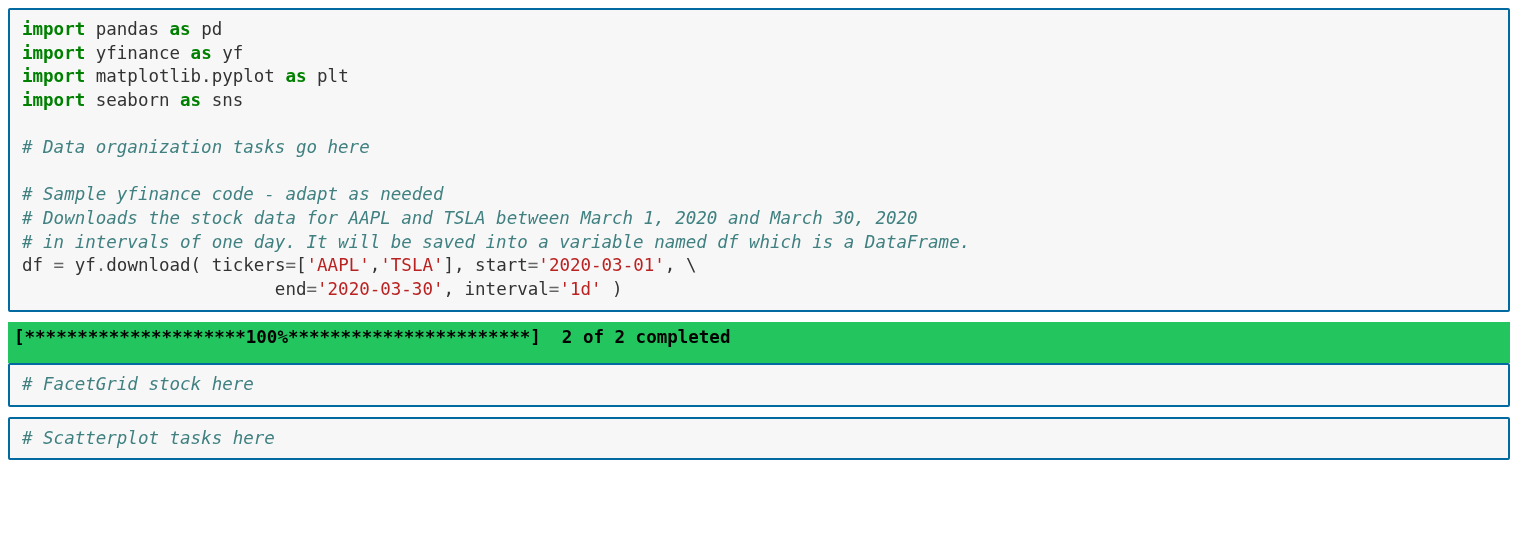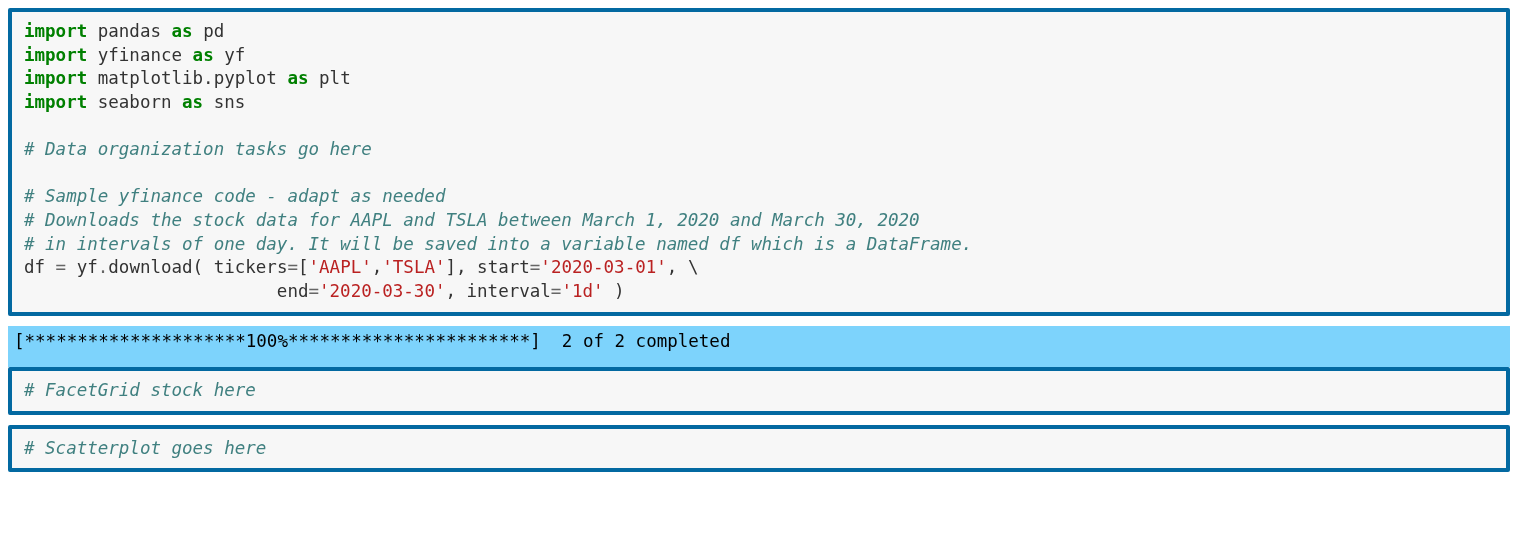--- a/index.html
+++ b/index.html
@@ -6,33 +6,34 @@
     margin: 0;
     padding: 8px;
     background: #ffffff;
     font-family: "DejaVu Sans Mono", "Liberation Mono", Consolas, monospace;
     font-size: 17.5px;
     line-height: 1.35;
     color: #333333;
   }
   .cell {
     background: #f7f7f7;
-    border: 4px solid #0369a1;
+    border: 2px solid #0369a1;
     border-radius: 2px;
     padding: 8px 12px;
     margin-bottom: 10px;
     white-space: pre;
     overflow-x: auto;
   }
   .output {
-    background: #7dd3fc;
+    background: #22c55e;
     padding: 4px 6px 14px 6px;
     white-space: pre;
     font-family: inherit;
     color: #000000;
+    font-weight: bold;
   }
   .tok-kw { color: #008000; font-weight: bold; }
   .tok-mod { color: #333333; }
   .tok-alias { color: #333333; }
   .tok-cmt { color: #408080; font-style: italic; }
   .tok-str { color: #ba2121; }
   .tok-op { color: #666666; }
   .tok-name { color: #333333; }
 </style>
 </head>
@@ -48,13 +49,13 @@
 <span class="tok-cmt"># Sample yfinance code - adapt as needed</span>
 <span class="tok-cmt"># Downloads the stock data for AAPL and TSLA between March 1, 2020 and March 30, 2020</span>
 <span class="tok-cmt"># in intervals of one day. It will be saved into a variable named df which is a DataFrame.</span>
 <span class="tok-name">df </span><span class="tok-op">=</span><span class="tok-name"> yf</span><span class="tok-op">.</span><span class="tok-name">download( tickers</span><span class="tok-op">=</span><span class="tok-name">[</span><span class="tok-str">'AAPL'</span><span class="tok-name">,</span><span class="tok-str">'TSLA'</span><span class="tok-name">], start</span><span class="tok-op">=</span><span class="tok-str">'2020-03-01'</span><span class="tok-name">, </span><span class="tok-name">\</span>
 <span class="tok-name">                        end</span><span class="tok-op">=</span><span class="tok-str">'2020-03-30'</span><span class="tok-name">, interval</span><span class="tok-op">=</span><span class="tok-str">'1d'</span><span class="tok-name"> )</span></div>
 
 <div class="output"><span>[*********************100%***********************]  2 of 2 completed</span></div>
 
 <div class="cell"><span class="tok-cmt"># FacetGrid stock here</span></div>
 
-<div class="cell"><span class="tok-cmt"># Scatterplot goes here</span></div>
+<div class="cell"><span class="tok-cmt"># Scatterplot tasks here</span></div>
 
 </body></html>

